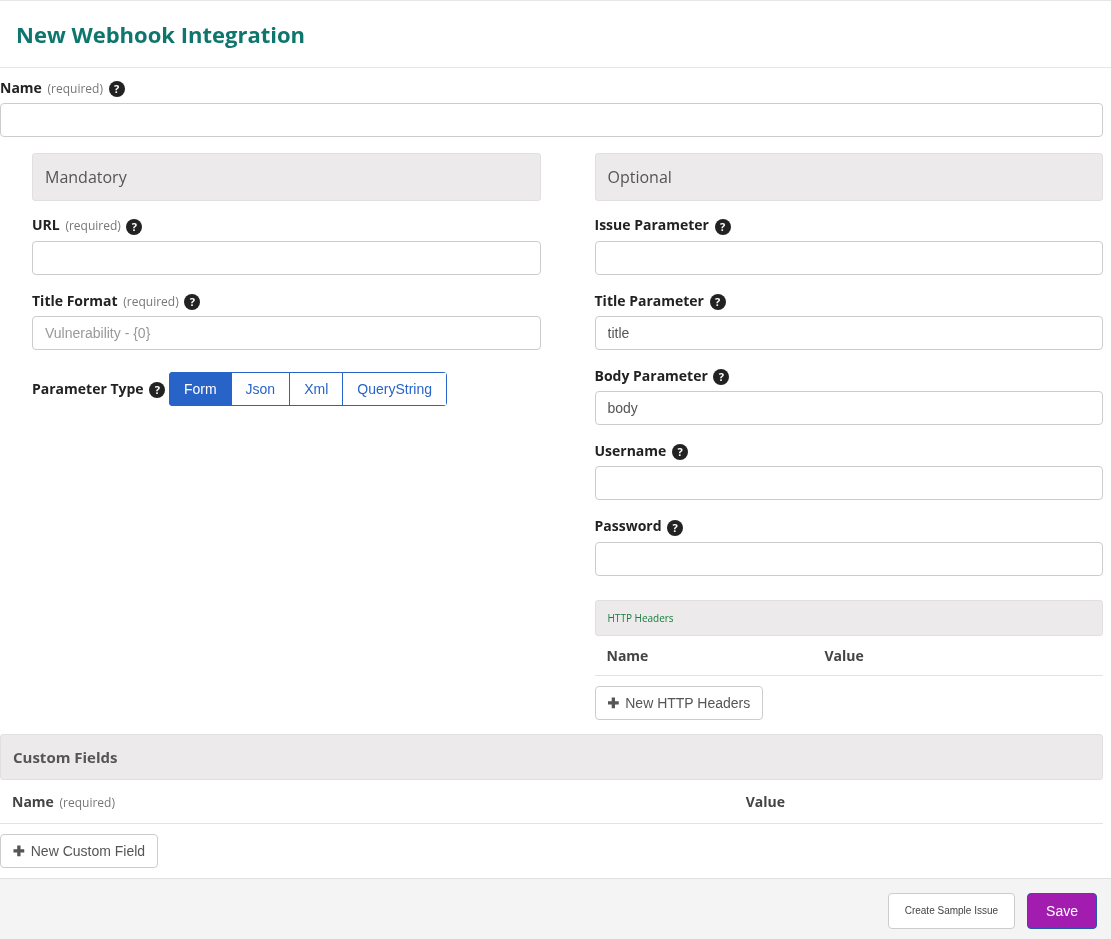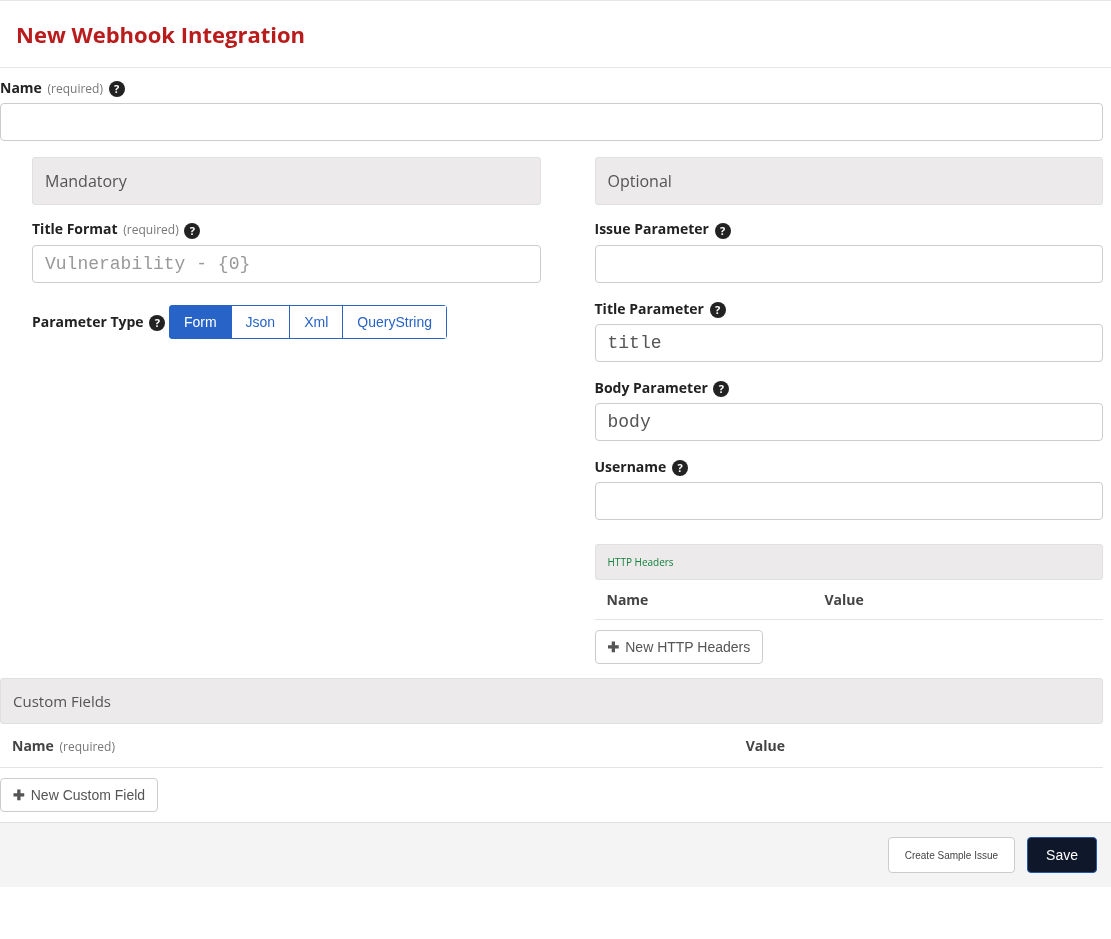--- a/index.html
+++ b/index.html
@@ -9,40 +9,39 @@
     font-size: 14px;
     color: #333;
     background: #fff;
   }
   .wrapper { width: 1111px; }
   .panel-header {
     padding: 18px 16px;
     border-bottom: 1px solid #e6e6e6;
     border-top: 1px solid #e6e6e6;
   }
-  .page-title { font-size: 22px; font-weight: 700; color: #b91c1c; margin: 0; }
+  .page-title { font-size: 22px; font-weight: 700; color: #0f766e; margin: 0; }
   .body { padding: 10px 8px 0 0; }
   .form-group { margin-bottom: 16px; }
   .label { font-weight: 700; font-size: 14px; color: #222; }
   .required-note { font-weight: 400; font-size: 12px; color: #777; margin-left: 2px; }
   .help-icon {
     display: inline-block; width: 16px; height: 16px; border-radius: 50%;
     background: #222; color: #fff; font-weight: 700;
     text-align: center; line-height: 16px; font-size: 11px;
     vertical-align: middle; margin-left: 2px;
   }
   .text-input {
     display: block; width: 100%;
     margin-top: 6px;
     padding: 8px 12px;
-    font-size: 18px;
+    font-size: 14px;
     border: 1px solid #ccc;
     border-radius: 4px;
     color: #555;
-    font-family: Liberation Mono, monospace;
   }
   .text-input::placeholder { color: #999; }
   .two-col { display: flex; gap: 22px; }
   .col { flex: 1; margin-left: 32px; }
   .section-header {
     font-size: 16px; color: #555;
     background: #eceaea; border: 1px solid #e0e0e0;
     padding: 12px 12px; border-radius: 3px;
     margin-bottom: 14px;
   }
@@ -72,40 +71,40 @@
     margin-top: 10px;
     background: #fff; color: #555;
     border: 1px solid #ccc; border-radius: 4px;
     padding: 8px 12px; font-size: 14px; cursor: pointer;
   }
   .plus-icon { font-weight: 700; font-size: 14px; line-height: 1; }
   .cf-header {
     font-size: 15px; color: #555;
     background: #eceaea; border: 1px solid #e0e0e0;
     padding: 12px 12px; border-radius: 3px;
-    margin-top: 8px; margin-bottom: 0;
+    margin-top: 8px; margin-bottom: 0; font-weight: bold;
   }
   .cf-row {
     display: flex; padding: 12px 12px;
     border-bottom: 1px solid #e3e3e3;
     font-size: 14px; color: #444;
   }
   .cf-row .c1 { flex: 0 0 68%; font-weight: 700; }
   .cf-row .c2 { flex: 1; font-weight: 700; }
   .footer {
     background: #f4f4f4; border-top: 1px solid #e0e0e0;
     padding: 14px 14px; margin-top: 10px;
     display: flex; justify-content: flex-end; gap: 12px;
   }
   .btn-default {
     background: #fff; color: #444; border: 1px solid #ccc;
     padding: 9px 16px; border-radius: 4px; font-size: 10px; cursor: pointer;
   }
   .btn-primary {
-    background: #0f172a; color: #fff; border: 1px solid #2458ab;
+    background: #a21caf; color: #fff; border: 1px solid #2458ab;
     padding: 9px 18px; border-radius: 4px; font-size: 14px; cursor: pointer;
   }
 </style>
 </head>
 <body>
 
 <div class="wrapper">
 
   <div class="panel-header">
     <h1 class="page-title">New Webhook Integration</h1>
@@ -118,20 +117,26 @@
       <span class="required-note">(required)</span>
       <span class="help-icon">?</span>
       <input class="text-input" type="text" value="" style="">
     </div>
 
     <div class="two-col">
 
       <div class="col">
         <div class="section-header">Mandatory</div>
 
+        <div class="form-group">
+          <span class="label">URL</span>
+          <span class="required-note">(required)</span>
+          <span class="help-icon">?</span>
+          <input class="text-input" type="text" value="" style="">
+        </div>
 
         <div class="form-group">
           <span class="label">Title Format</span>
           <span class="required-note">(required)</span>
           <span class="help-icon">?</span>
           <input class="text-input" type="text" placeholder="Vulnerability - {0}" style="">
         </div>
 
 
         <div class="form-group">
@@ -166,20 +171,25 @@
           <span class="help-icon">?</span>
           <input class="text-input" type="text" value="body" style="">
         </div>
 
         <div class="form-group">
           <span class="label">Username</span>
           <span class="help-icon">?</span>
           <input class="text-input" type="text" value="" style="">
         </div>
 
+        <div class="form-group">
+          <span class="label">Password</span>
+          <span class="help-icon">?</span>
+          <input class="text-input" type="password" value="" style="">
+        </div>
 
         <div class="subsection-title">HTTP Headers</div>
         <div class="tbl-head">
           <div class="c1">Name</div>
           <div class="c2">Value</div>
         </div>
         <button class="small-btn">
           <span class="plus-icon">✚</span>
           <span>New HTTP Headers</span>
         </button>

